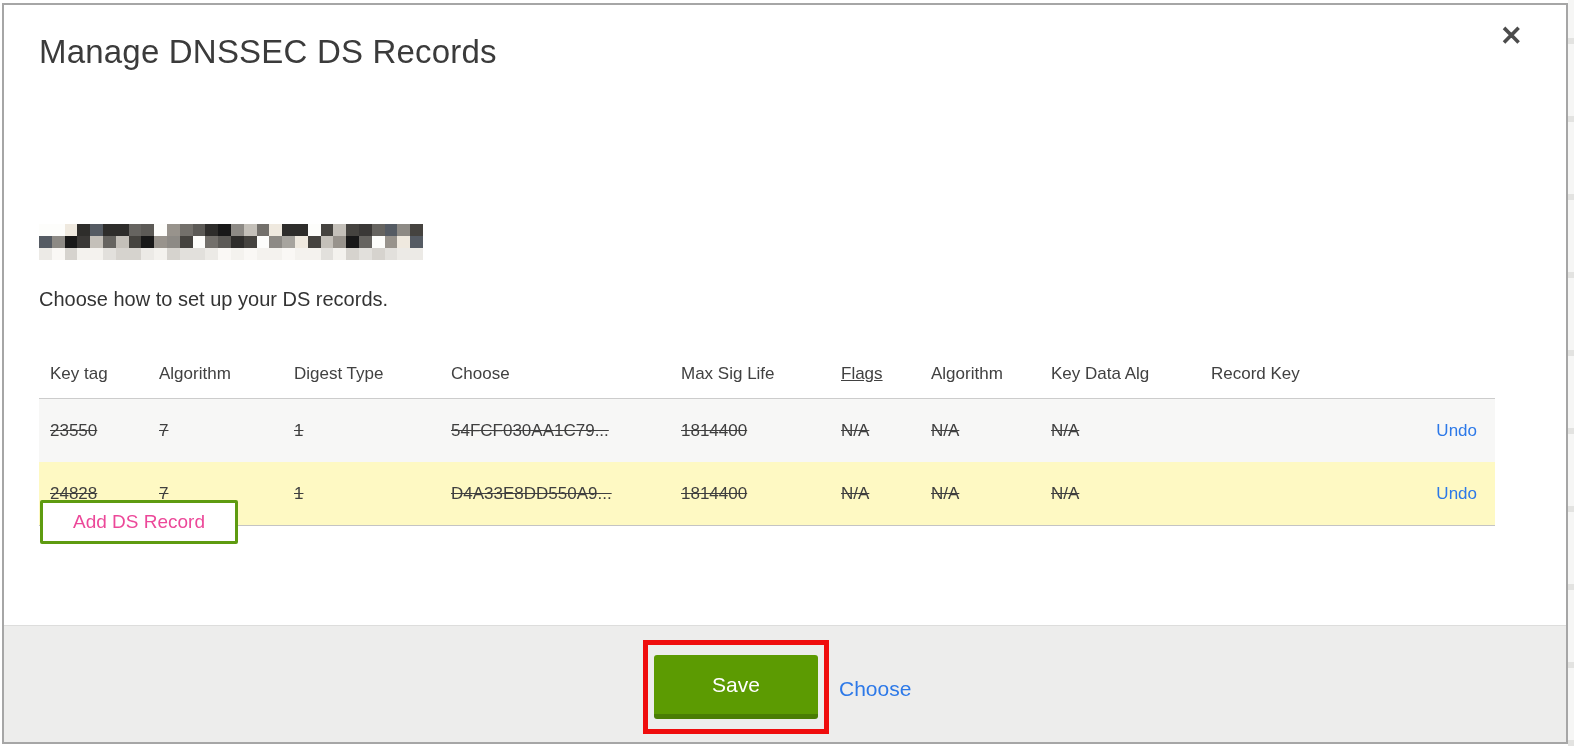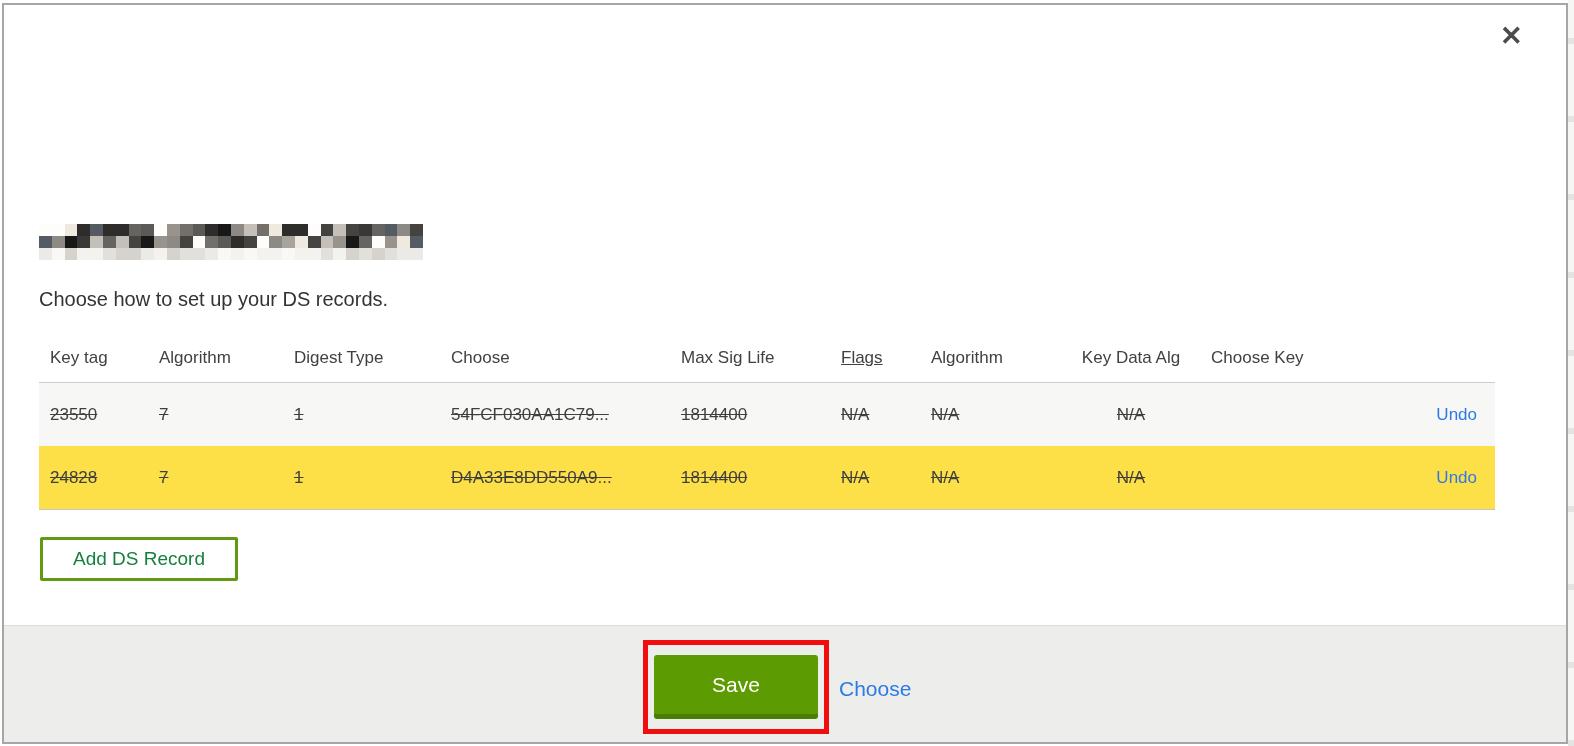--- a/index.html
+++ b/index.html
@@ -31,45 +31,45 @@
   .domain-redacted {
     position:absolute; left:35px; top:219px; width:384px; height:36px;
     display:grid; grid-template-columns:repeat(30,1fr); grid-template-rows:repeat(3,1fr);
   }
   .intro-text {
     position:absolute; left:35px; top:283px;
     font-size:20px; color:#333333;
   }
   
   .ds-table {
-    position:absolute; left:35px; top:328px; width:1456px;
+    position:absolute; left:35px; top:344px; width:1456px;
     font-size:17px; color:#3f3f3f;
   }
   .t-row { display:flex; align-items:center; }
   .t-head { height:49px; color:#414141; }
   .t-data { height:64px; }
   .t-data.row-0 { background:#f7f7f6; border-top:1px solid #cccccc; }
-  .t-data.row-1 { background:#fde047; border-bottom:1px solid #c4c4c4; }
+  .t-data.row-1 { background:#fef9c3; border-bottom:1px solid #c4c4c4; }
   .c0 { width:120px; padding-left:11px; }
   .c1 { width:135px; }
   .c2 { width:157px; }
   .c3 { width:230px; }
   .c4 { width:160px; }
   .c5 { width:90px;text-decoration:underline; }
   .c6 { width:120px; }
-  .c7 { width:160px;text-align:center; }
+  .c7 { width:160px; }
   .c8 { width:155px; }
   .c9 { flex:1; text-align:right; padding-right:18px; }
   .struck { text-decoration:line-through; }
   .link { color:#2d79e8; cursor:pointer; }
   .add-ds-btn {
-    position:absolute; left:36px; top:532px;
+    position:absolute; left:36px; top:495px;
     height:44px; padding:0 30px;
     background:#ffffff; border:3px solid #5e9b10; border-radius:2px;
-    color:#15803d; font-size:19px; font-family:"Liberation Sans",sans-serif;
+    color:#ec4899; font-size:19px; font-family:"Liberation Sans",sans-serif;
     display:flex; align-items:center; cursor:pointer;
   }
   .modal-footer {
     position:absolute; left:0; top:620px; width:1562px; height:117px;
     background:#ededec; border-top:1px solid #dddddc;
   }
   .save-annotation {
     position:absolute; left:639px; top:14px; width:186px; height:94px;
     border:5px solid #ef0d0d;
     display:flex; align-items:center; justify-content:center;
@@ -85,20 +85,21 @@
     font-size:21px; color:#2d79e8; cursor:pointer;
   }
 </style>
 </head>
 <body>
 
 <div class="bg-sliver"></div>
 
 <div class="modal">
 
+  <div class="modal-title">Manage DNSSEC DS Records</div>
   <div class="close-x">✕</div>
 
   <div class="domain-redacted">
       <div style="background: rgb(253, 253, 251);"></div>
       <div style="background: rgb(253, 253, 251);"></div>
       <div style="background: rgb(239, 233, 223);"></div>
       <div style="background: rgb(46, 45, 43);"></div>
       <div style="background: rgb(85, 91, 99);"></div>
       <div style="background: rgb(46, 45, 43);"></div>
       <div style="background: rgb(46, 45, 43);"></div>
@@ -192,21 +193,21 @@
   <div class="ds-table">
     <div class="t-row t-head">
       <div class="c0">Key tag</div>
       <div class="c1">Algorithm</div>
       <div class="c2">Digest Type</div>
       <div class="c3">Choose</div>
       <div class="c4">Max Sig Life</div>
       <div class="c5">Flags</div>
       <div class="c6">Algorithm</div>
       <div class="c7">Key Data Alg</div>
-      <div class="c8">Choose Key</div>
+      <div class="c8">Record Key</div>
       <div class="c9"></div>
     </div>
 
     <div class="t-row t-data row-0">
       <div class="c0 struck">23550</div>
       <div class="c1 struck">7</div>
       <div class="c2 struck">1</div>
       <div class="c3 struck">54FCF030AA1C79...</div>
       <div class="c4 struck">1814400</div>
       <div class="c5 struck">N/A</div>

